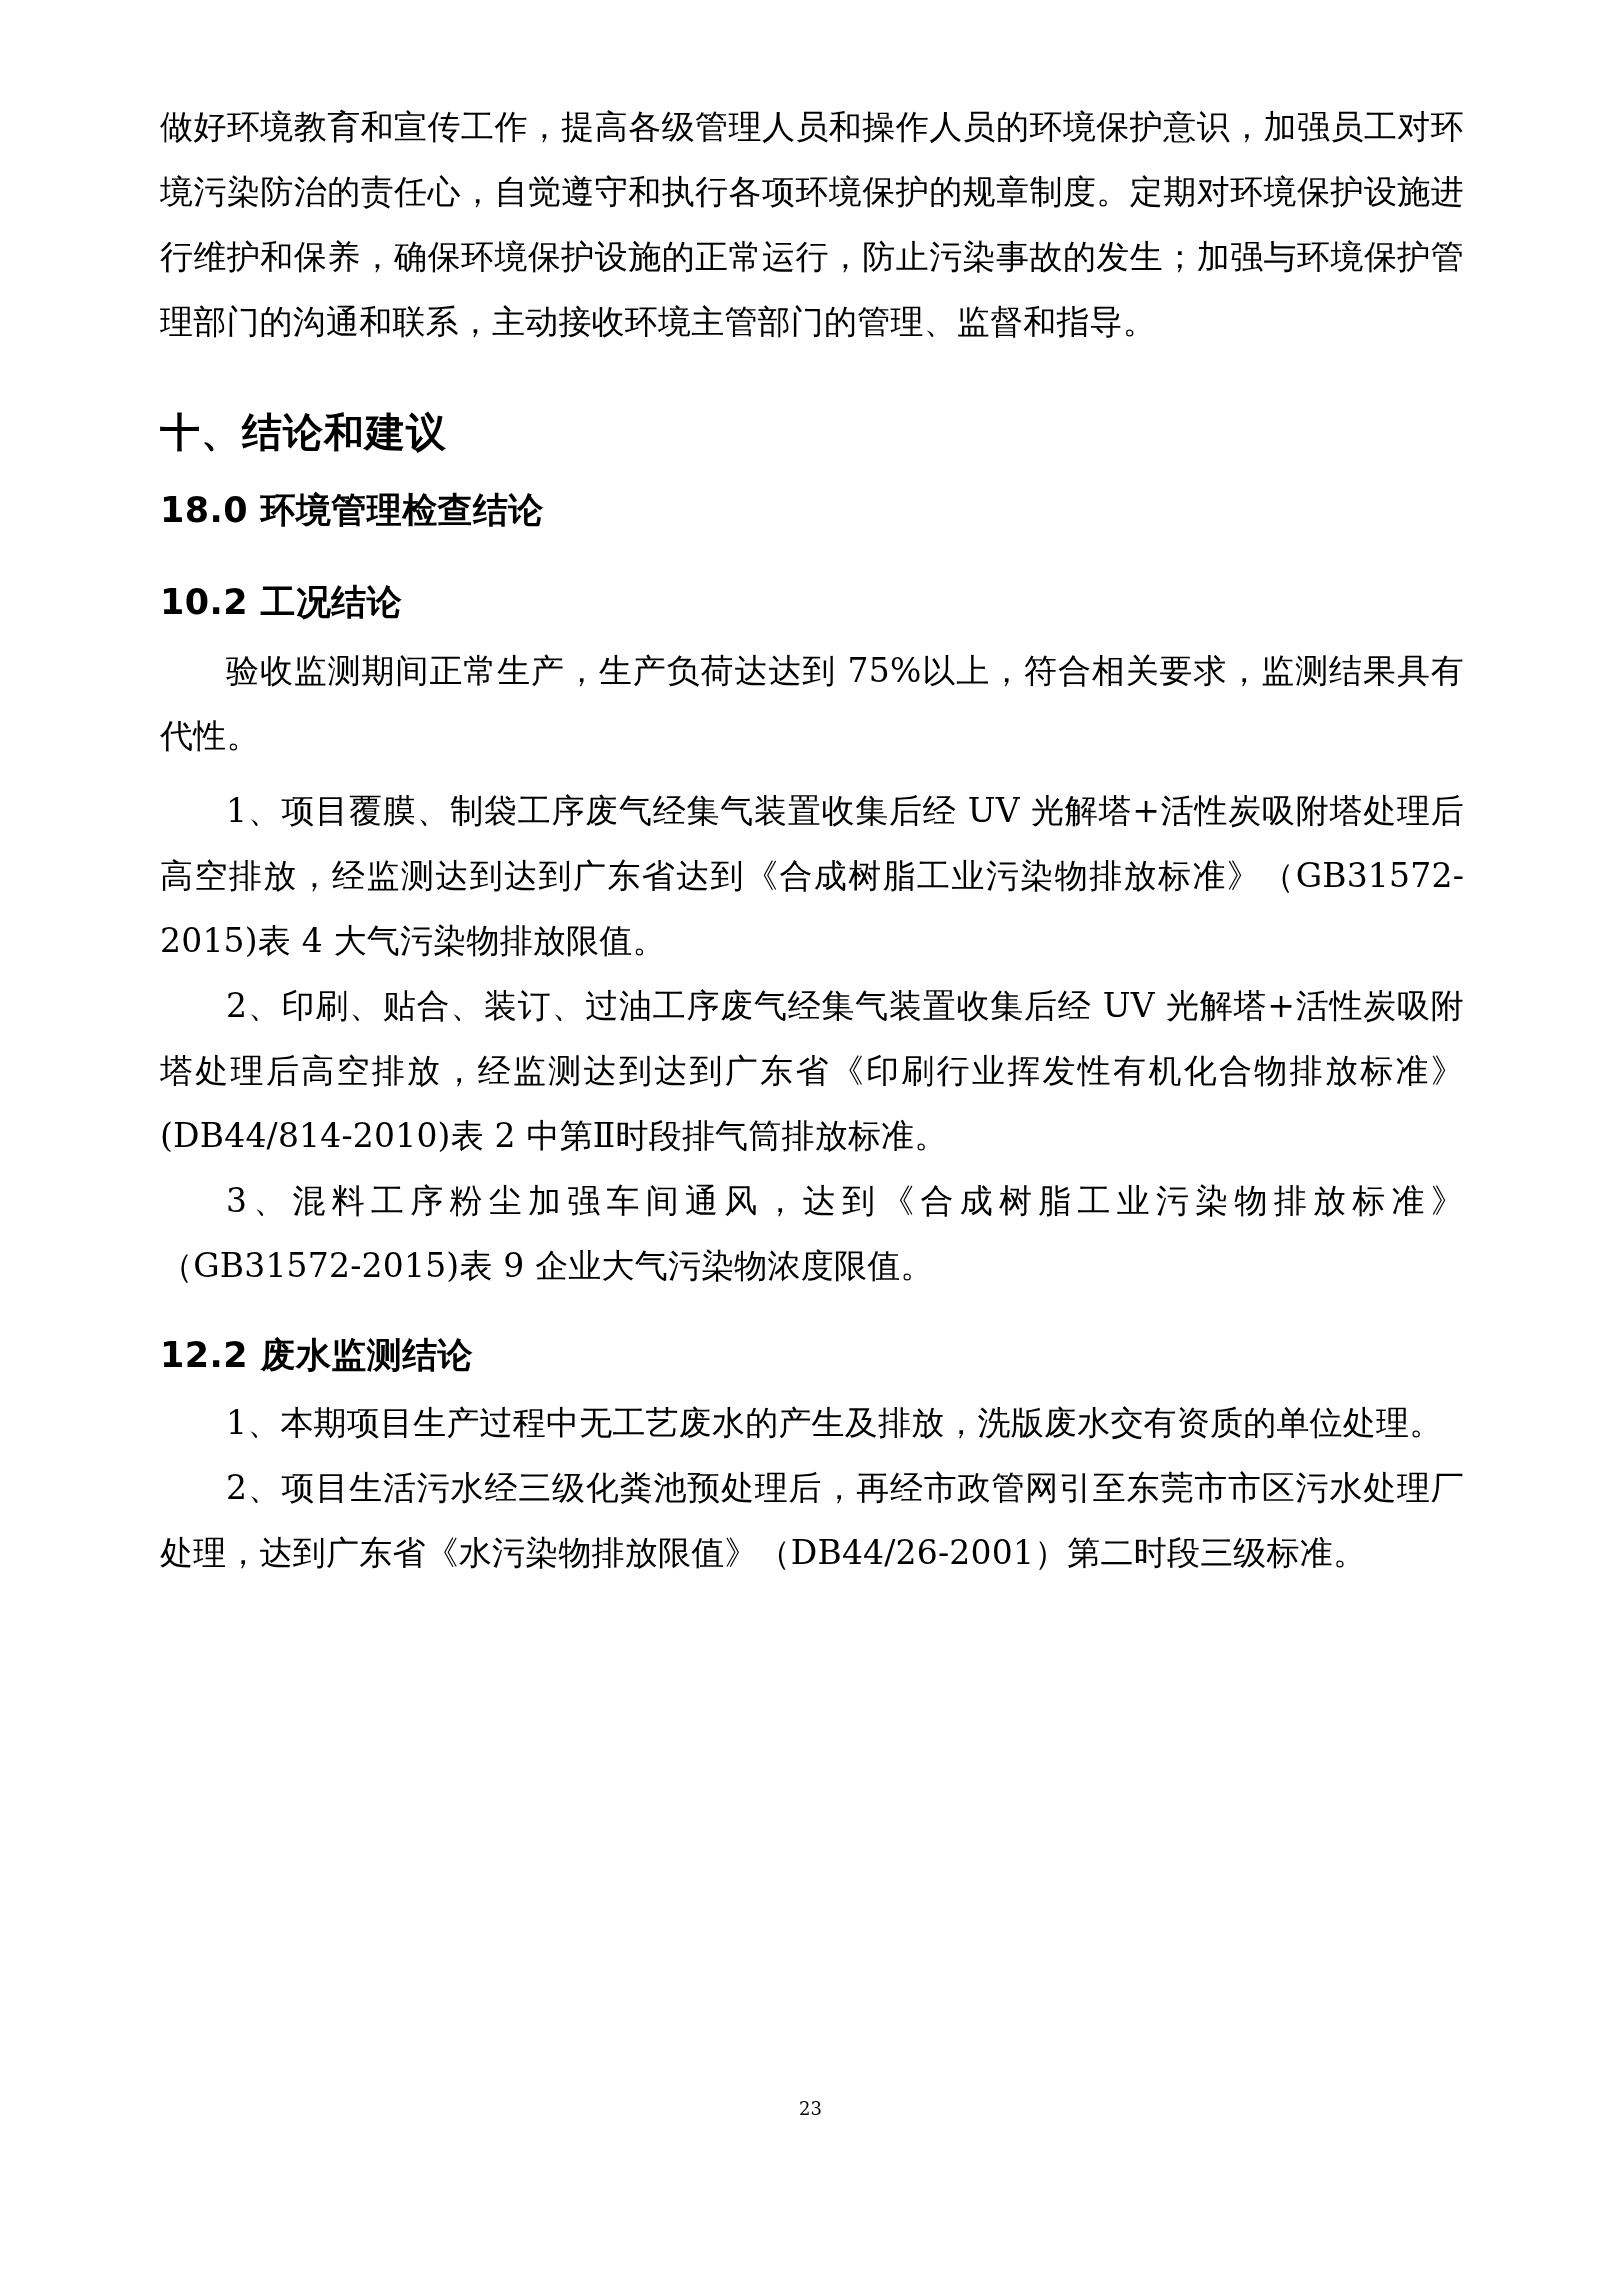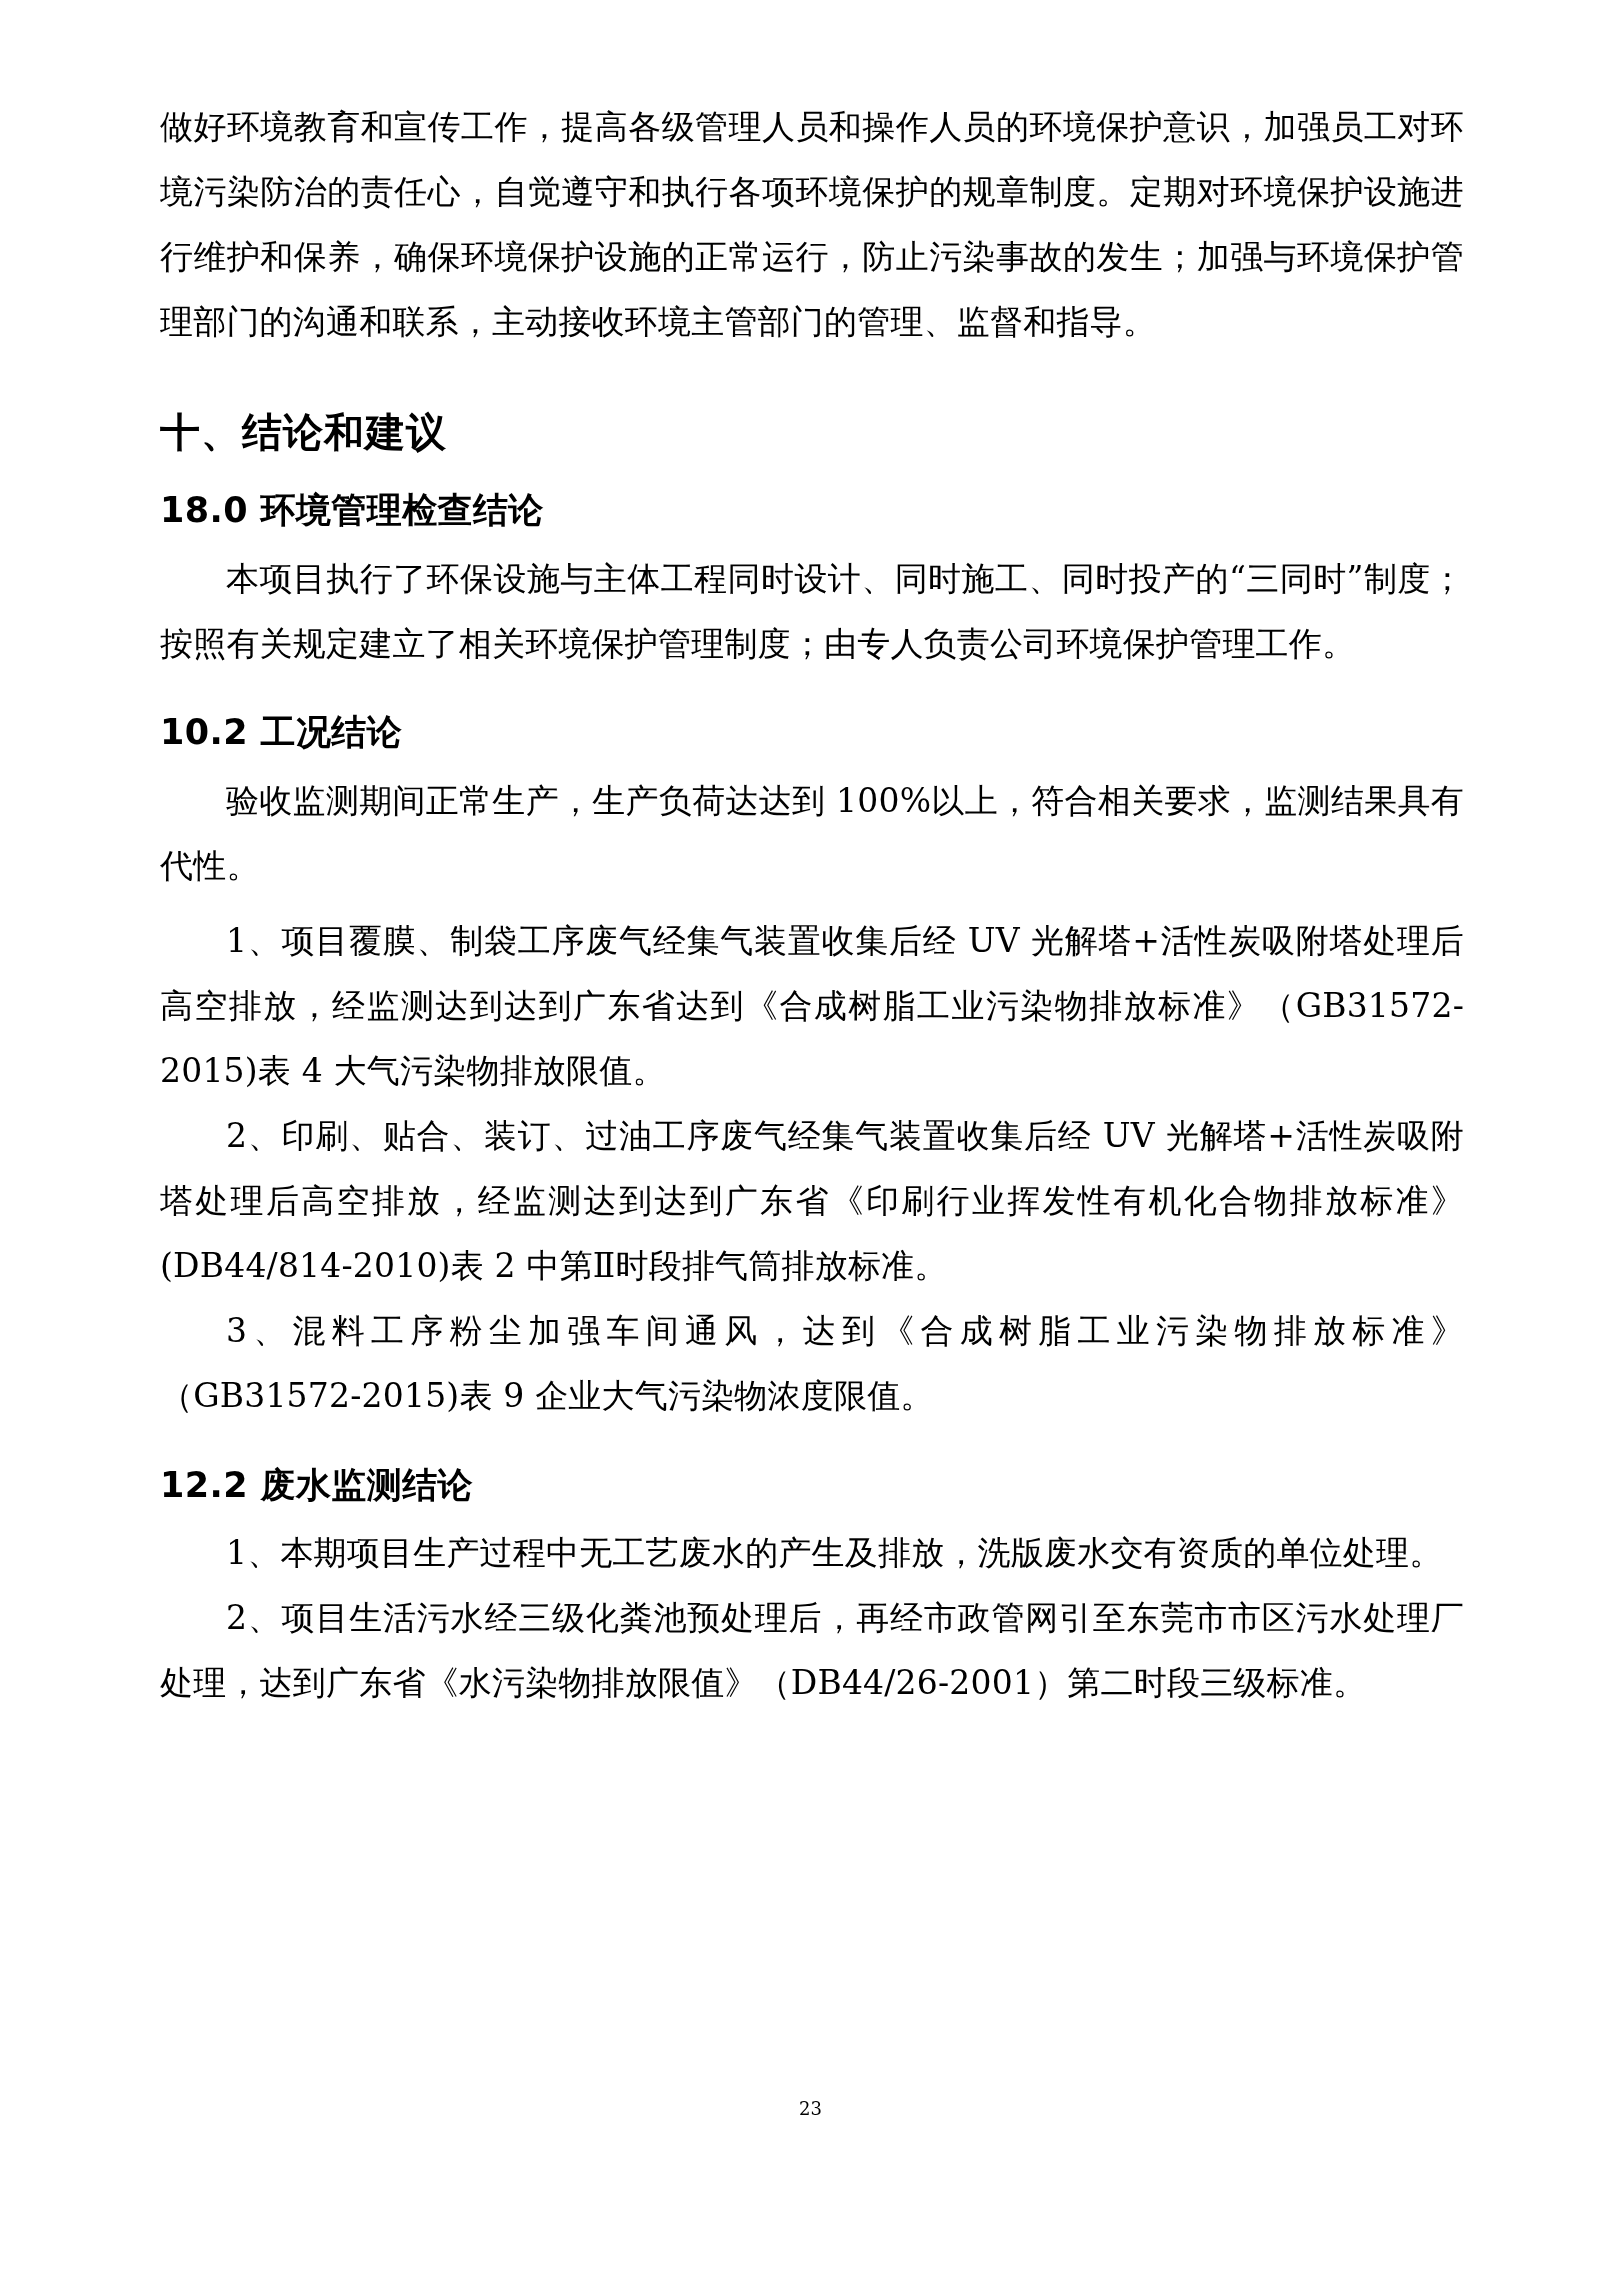--- a/index.html
+++ b/index.html
@@ -89,26 +89,25 @@
 <div class="page">
   <div class="content">
 
     <p class="para cont blk-para">做好环境教育和宣传工作，提高各级管理人员和操作人员的环境保护意识，加强员工对环境污染防治的责任心，自觉遵守和执行各项环境保护的规章制度。定期对环境保护设施进行维护和保养，确保环境保护设施的正常运行，防止污染事故的发生；加强与环境保护管理部门的沟通和联系，主动接收环境主管部门的管理、监督和指导。</p>
 
     <div class="gap-md"></div>
 
     <h1 class="h1 blk-h1">十、结论和建议</h1>
 
     <h2 class="h2 blk-h2">18.0 环境管理检查结论</h2>
-    <p class="para indent blk-para">本项目执行了环保设施与主体工程同时设计、同时施工、同时投产的“三同时”制度；按照有关规定建立了相关环境保护管理制度；由专人负责公司环境保护管理工作。</p>
 
     <div class="gap-sm"></div>
 
     <h2 class="h2 blk-h2">10.2 工况结论</h2>
-    <p class="para indent blk-para">验收监测期间正常生产，生产负荷达达到 100%以上，符合相关要求，监测结果具有代性。</p>
+    <p class="para indent blk-para">验收监测期间正常生产，生产负荷达达到 75%以上，符合相关要求，监测结果具有代性。</p>
 
     <div class="gap-sm"></div>
 
     <p class="para indent blk-para">1、项目覆膜、制袋工序废气经集气装置收集后经 UV 光解塔+活性炭吸附塔处理后高空排放，经监测达到达到广东省达到《合成树脂工业污染物排放标准》（GB31572-2015)表 4 大气污染物排放限值。</p>
     <p class="para indent blk-para">2、印刷、贴合、装订、过油工序废气经集气装置收集后经 UV 光解塔+活性炭吸附塔处理后高空排放，经监测达到达到广东省《印刷行业挥发性有机化合物排放标准》(DB44/814-2010)表 2 中第Ⅱ时段排气筒排放标准。</p>
     <p class="para indent blk-para">3、混料工序粉尘加强车间通风，达到《合成树脂工业污染物排放标准》（GB31572-2015)表 9 企业大气污染物浓度限值。</p>
 
     <div class="gap-sm"></div>
 
     <h2 class="h2 blk-h2">12.2 废水监测结论</h2>

